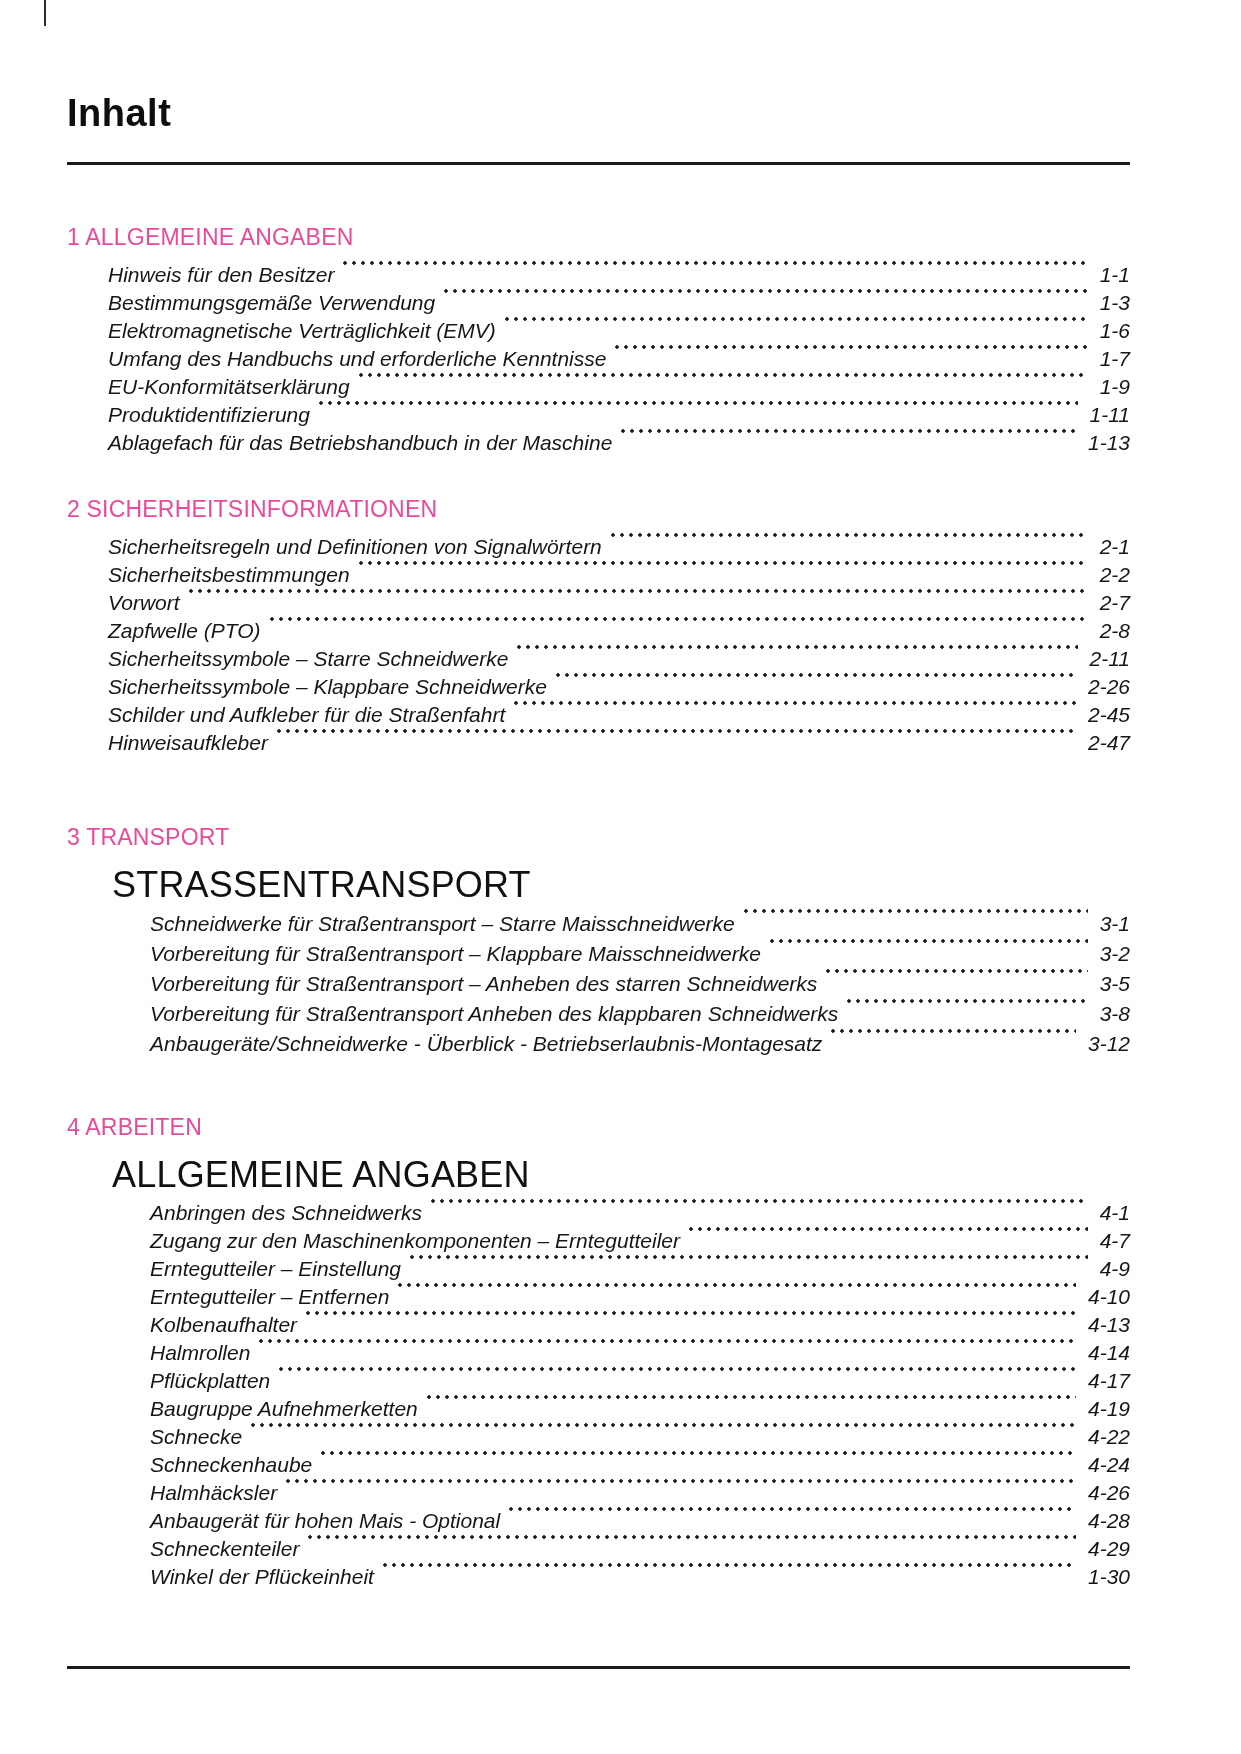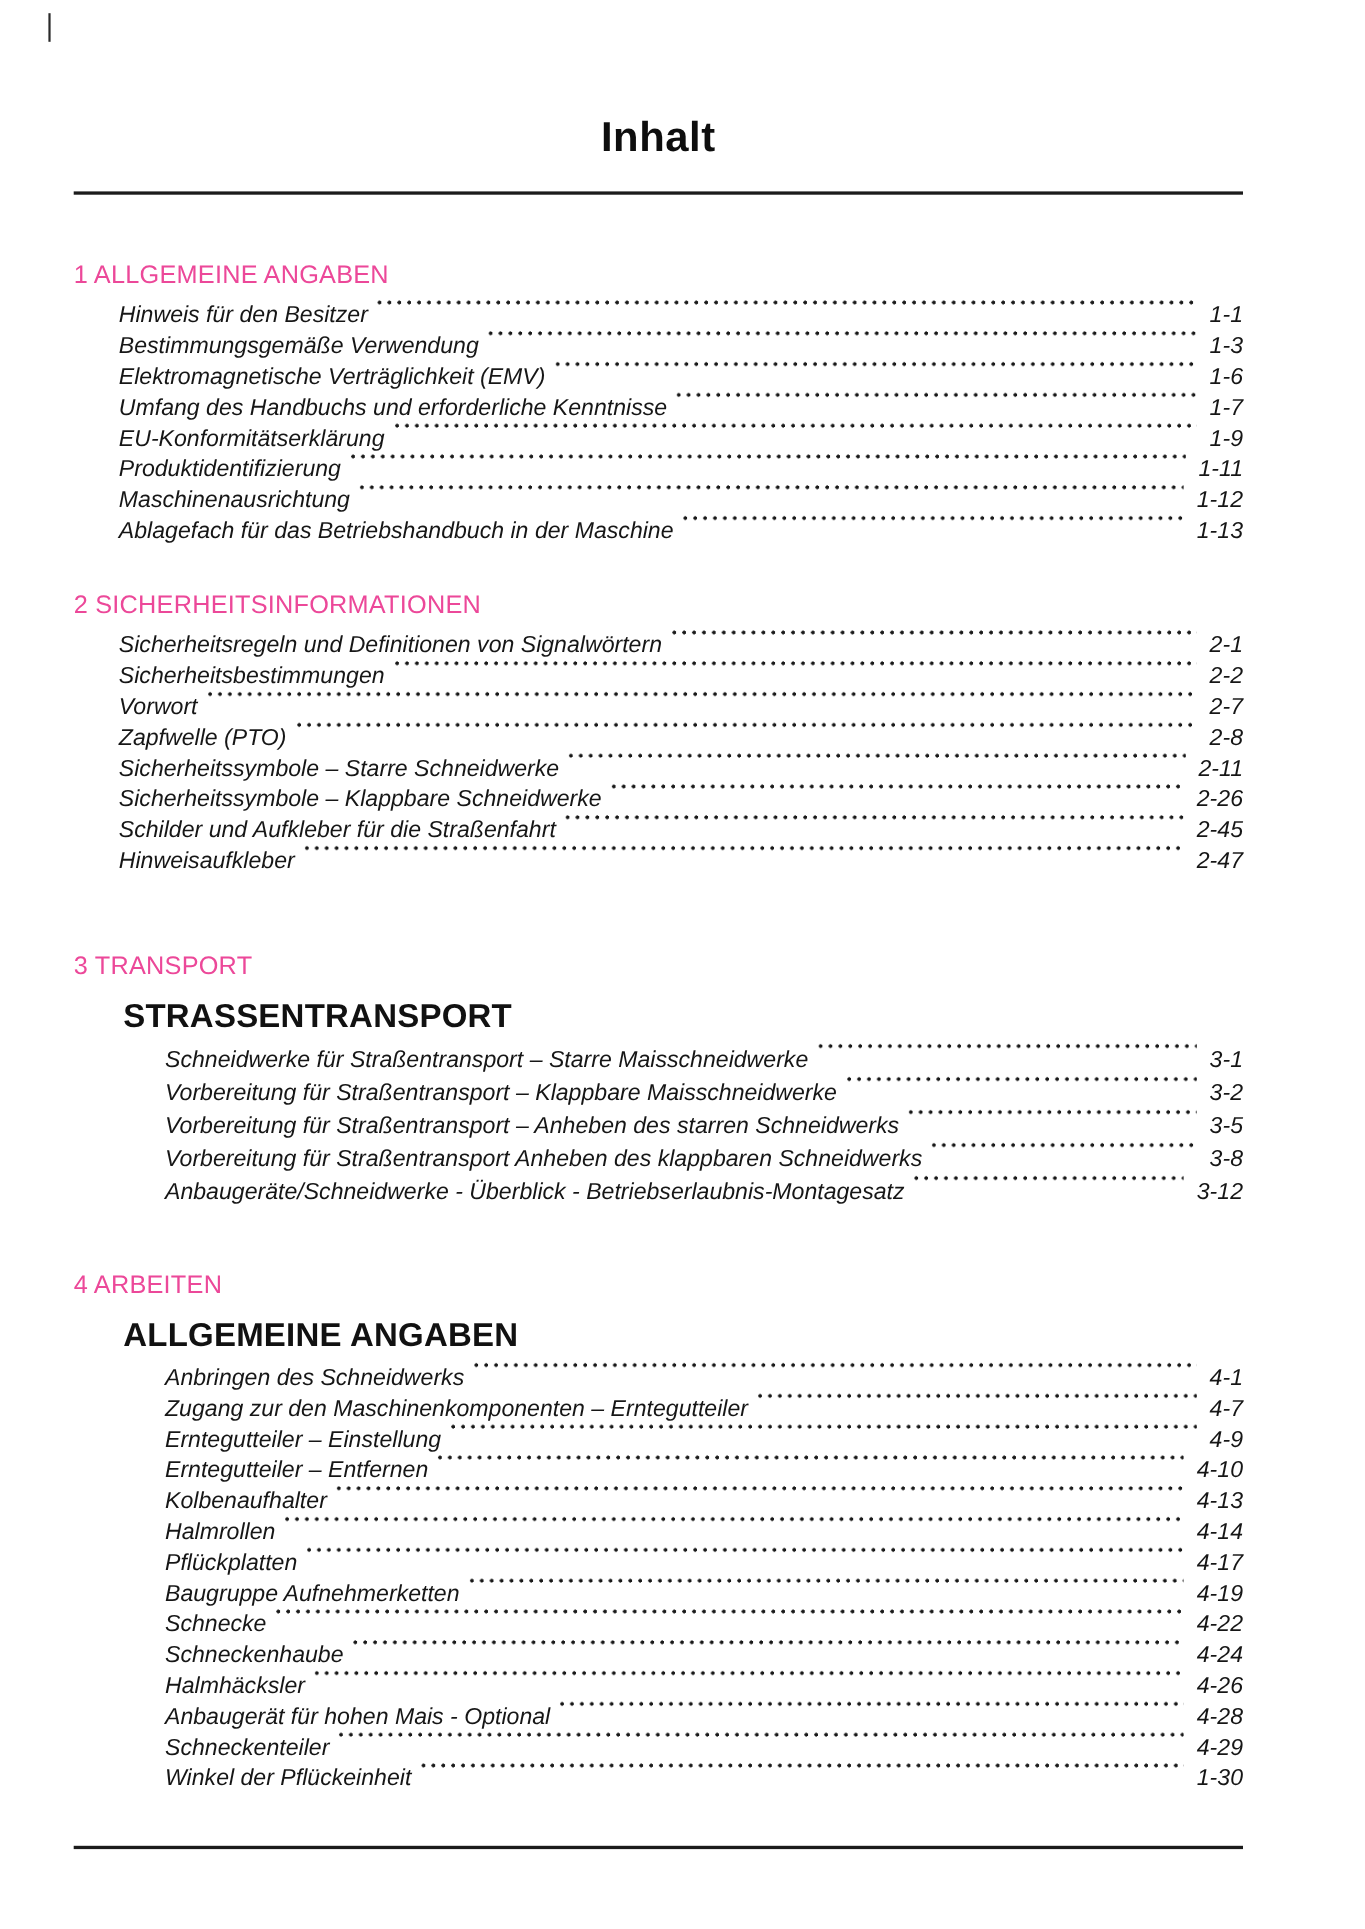--- a/index.html
+++ b/index.html
@@ -26,23 +26,22 @@
     top: 0;
     width: 2px;
     height: 26px;
     background: #2a2a2a;
   }
   .content {
     margin-left: 67px;
     margin-right: 111px; 
   }
   .doc-title {
-    margin: 12px;
+    margin: 0;
     padding-top: 90px;
-    text-align: center;
     font-size: 38px;
     line-height: 46px;
     font-weight: bold;
     color: #0e0e0e;
     letter-spacing: 0.5px;
   }
   .rule-top {
     border: none;
     margin: 26px 0 0 0;
     border-top: 3px solid #1b1b1b;
@@ -63,23 +62,23 @@
   .section-heading {
     margin: 0;
     font-size: 23px;
     line-height: 36px;
     font-weight: 400;
     letter-spacing: 0.2px;
     color: #ec4899;
   }
   .subheading {
     margin: 12px 0 0 45px;
-    font-size: 30px;
+    font-size: 36px;
     line-height: 36px;
-    font-weight: 700;
+    font-weight: 400;
     letter-spacing: 0.2px;
     color: #111;
   }
   .entries { margin-top: 6px; }
   .entries.lvl1 { margin-left: 41px; }
   .entries.lvl2 { margin-left: 83px; }
 
   .row {
     display: flex;
     font-size: 21px;
@@ -144,25 +143,20 @@
     <span class="dots"></span>
     <span class="pagenum">1-9</span>
   </div>
 
   <div class="row">
     <span class="label">Produktidentifizierung</span>
     <span class="dots"></span>
     <span class="pagenum">1-11</span>
   </div>
 
-  <div class="row">
-    <span class="label">Maschinenausrichtung</span>
-    <span class="dots"></span>
-    <span class="pagenum">1-12</span>
-  </div>
 
   <div class="row">
     <span class="label">Ablagefach für das Betriebshandbuch in der Maschine</span>
     <span class="dots"></span>
     <span class="pagenum">1-13</span>
   </div>
 </div>
   </div>
 
   <div class="section">

